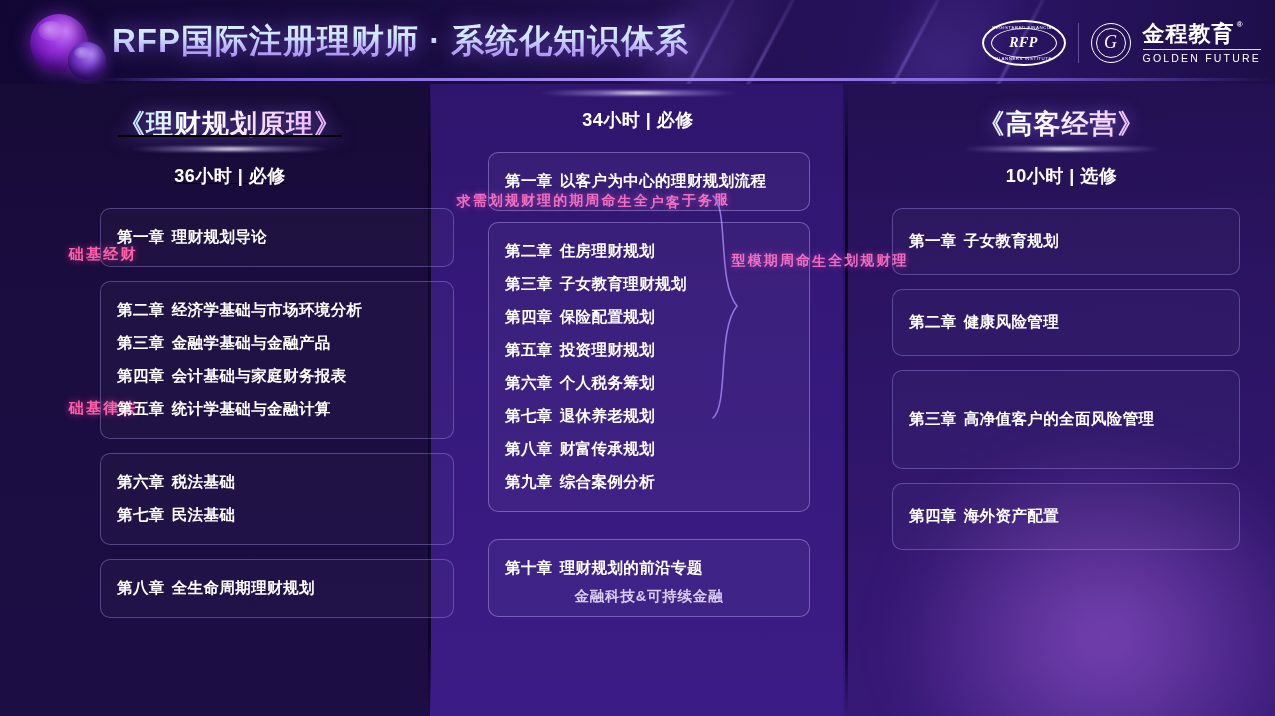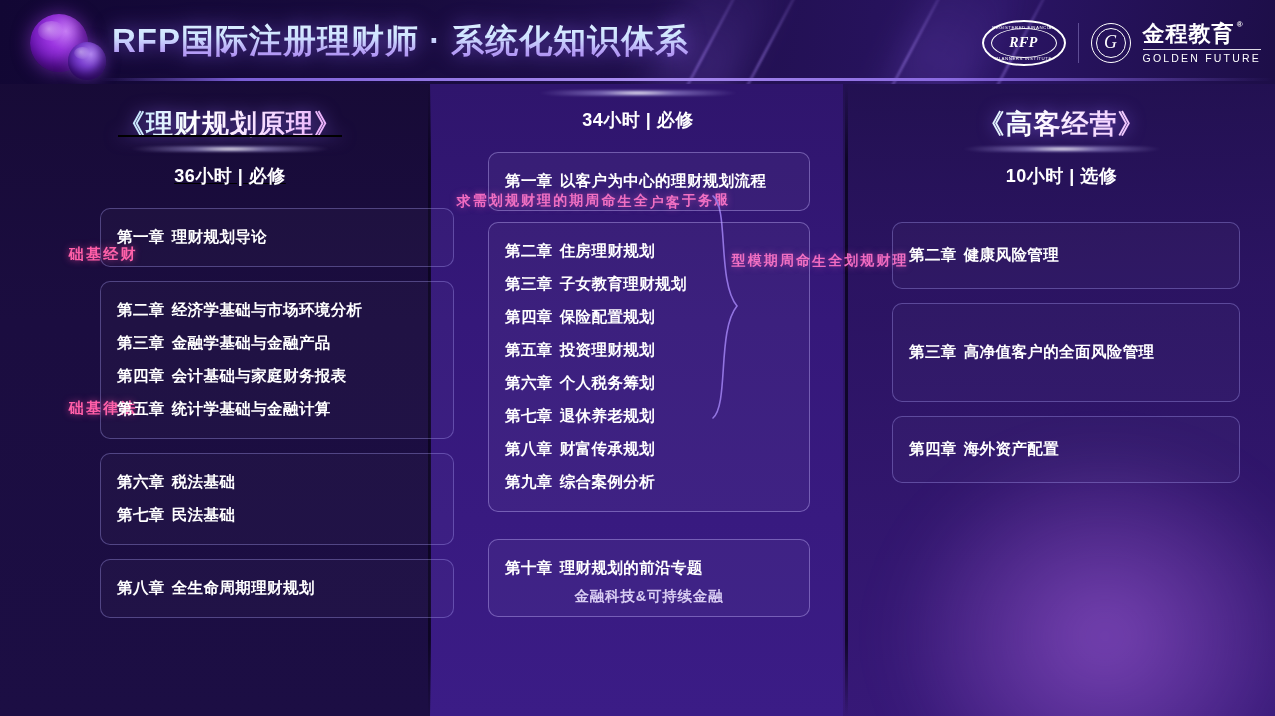--- a/index.html
+++ b/index.html
@@ -346,20 +346,25 @@
     </div>
   </div>
 
   <div class="col col3">
     <div class="col-title">《高客经营》</div>
     <div class="title-glow"></div>
     <div class="col-sub">10小时 | 选修</div>
 
     <div class="col-body">
       <div class="c3-boxes">
+        <div class="group" style="padding:16px 0">
+          <div class="chapter">
+            <span class="num">第一章</span><span>子女教育规划</span>
+          </div>
+        </div>
         <div class="group" style="margin-top:14px;padding:16px 0">
           <div class="chapter">
             <span class="num">第二章</span><span>健康风险管理</span>
           </div>
         </div>
         <div class="group" style="margin-top:14px;padding:32px 0">
           <div class="chapter">
             <span class="num">第三章</span><span>高净值客户的全面风险管理</span>
           </div>
         </div>

